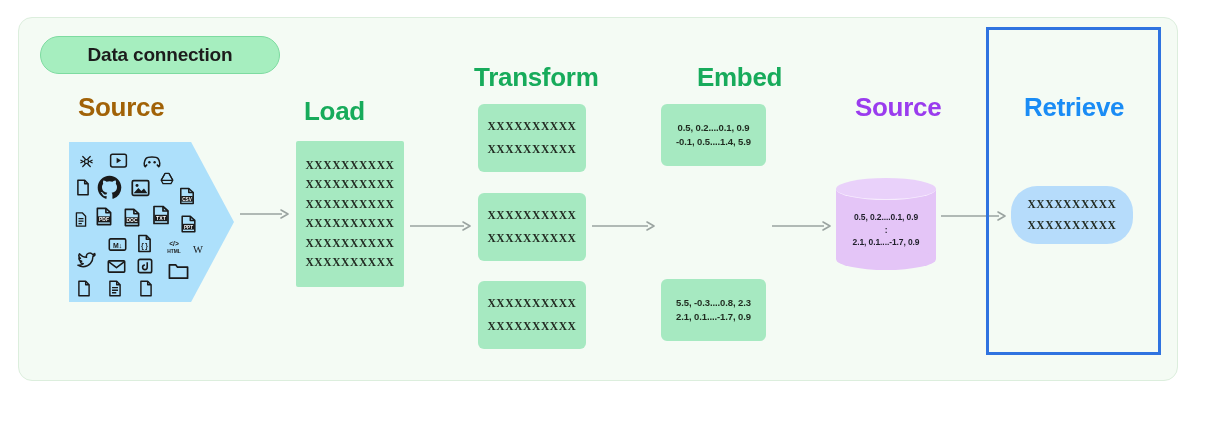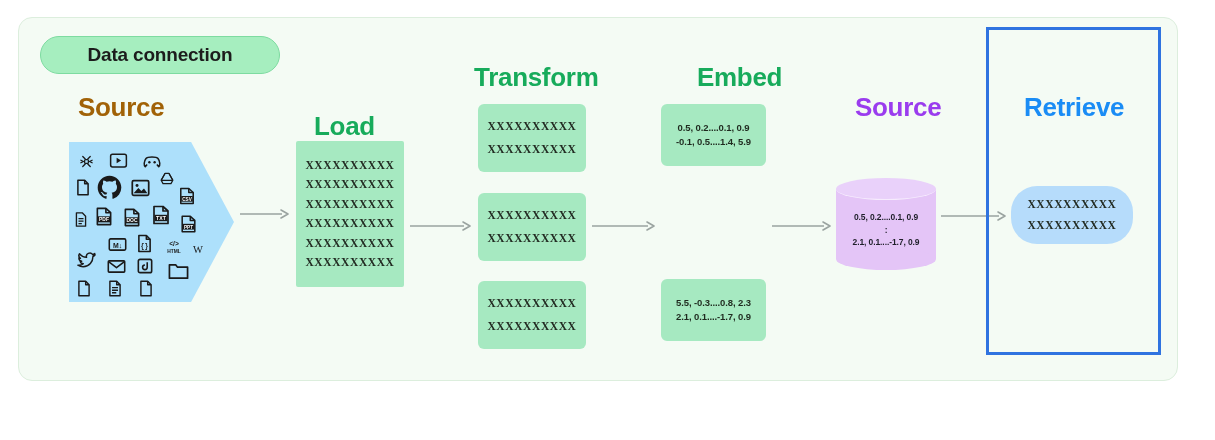--- a/index.html
+++ b/index.html
@@ -59,21 +59,21 @@
   
   .col-title {
     position: absolute;
     font-size: 26px;
     font-weight: bold;
     letter-spacing: -0.3px;
     white-space: nowrap;
     text-align: center;
   }
   #title-source   { left: 78px;  top: 92px;  color: #a16207; }
-  #title-load     { left: 314px; top: 96px;  color: #17ab5b; margin-top: 15px; }
+  #title-load     { left: 304px; top: 96px;  color: #17ab5b; }
   #title-transform{ left: 474px; top: 62px;  color: #17ab5b; }
   #title-embed    { left: 669px; top: 62px;  color: #17ab5b; margin-left: 28px; }
   #title-store    { left: 855px; top: 92px;  color: #9a3cee; }
   #title-retrieve { left: 1024px;top: 92px;  color: #1a8cf5; }
 
   
   #source-shape {
     position: absolute;
     left: 69px;
     top: 142px;

